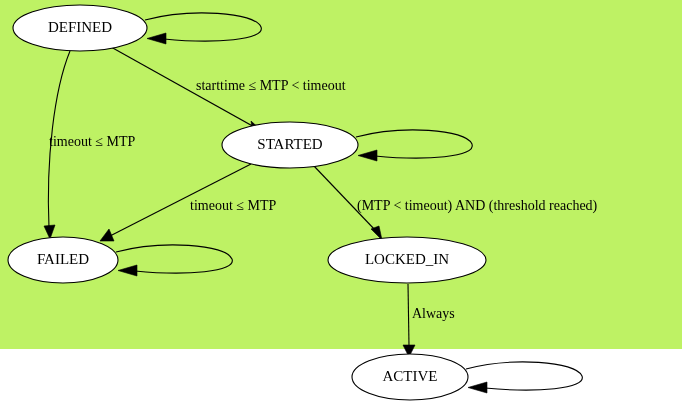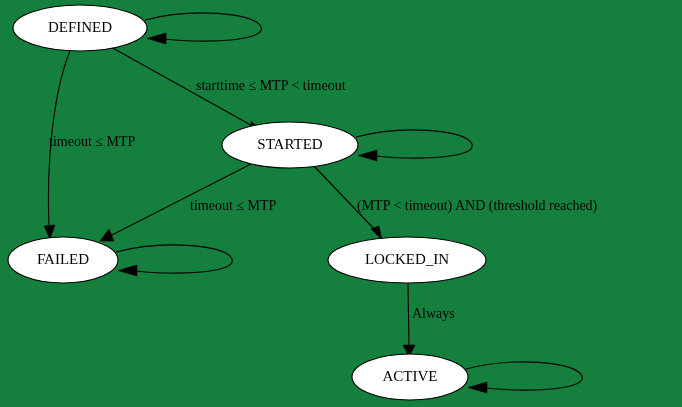--- a/index.html
+++ b/index.html
@@ -10,22 +10,22 @@
   }
   body {
     width: 682px;
     height: 407px;
     overflow: hidden;
     font-family: "Liberation Serif", "DejaVu Serif", serif;
   }
   #diagram-root {
     position: relative;
     width: 682px;
-    height: 407px;
-    background: #15803d;
+    height: 349px;
+    background: #bef264;
   }
   svg#state-graph {
     display: block;
     width: 682px;
     height: 407px;
   }
   .node-ellipse {
     fill: #ffffff;
     stroke: #000000;
     stroke-width: 1.1;

